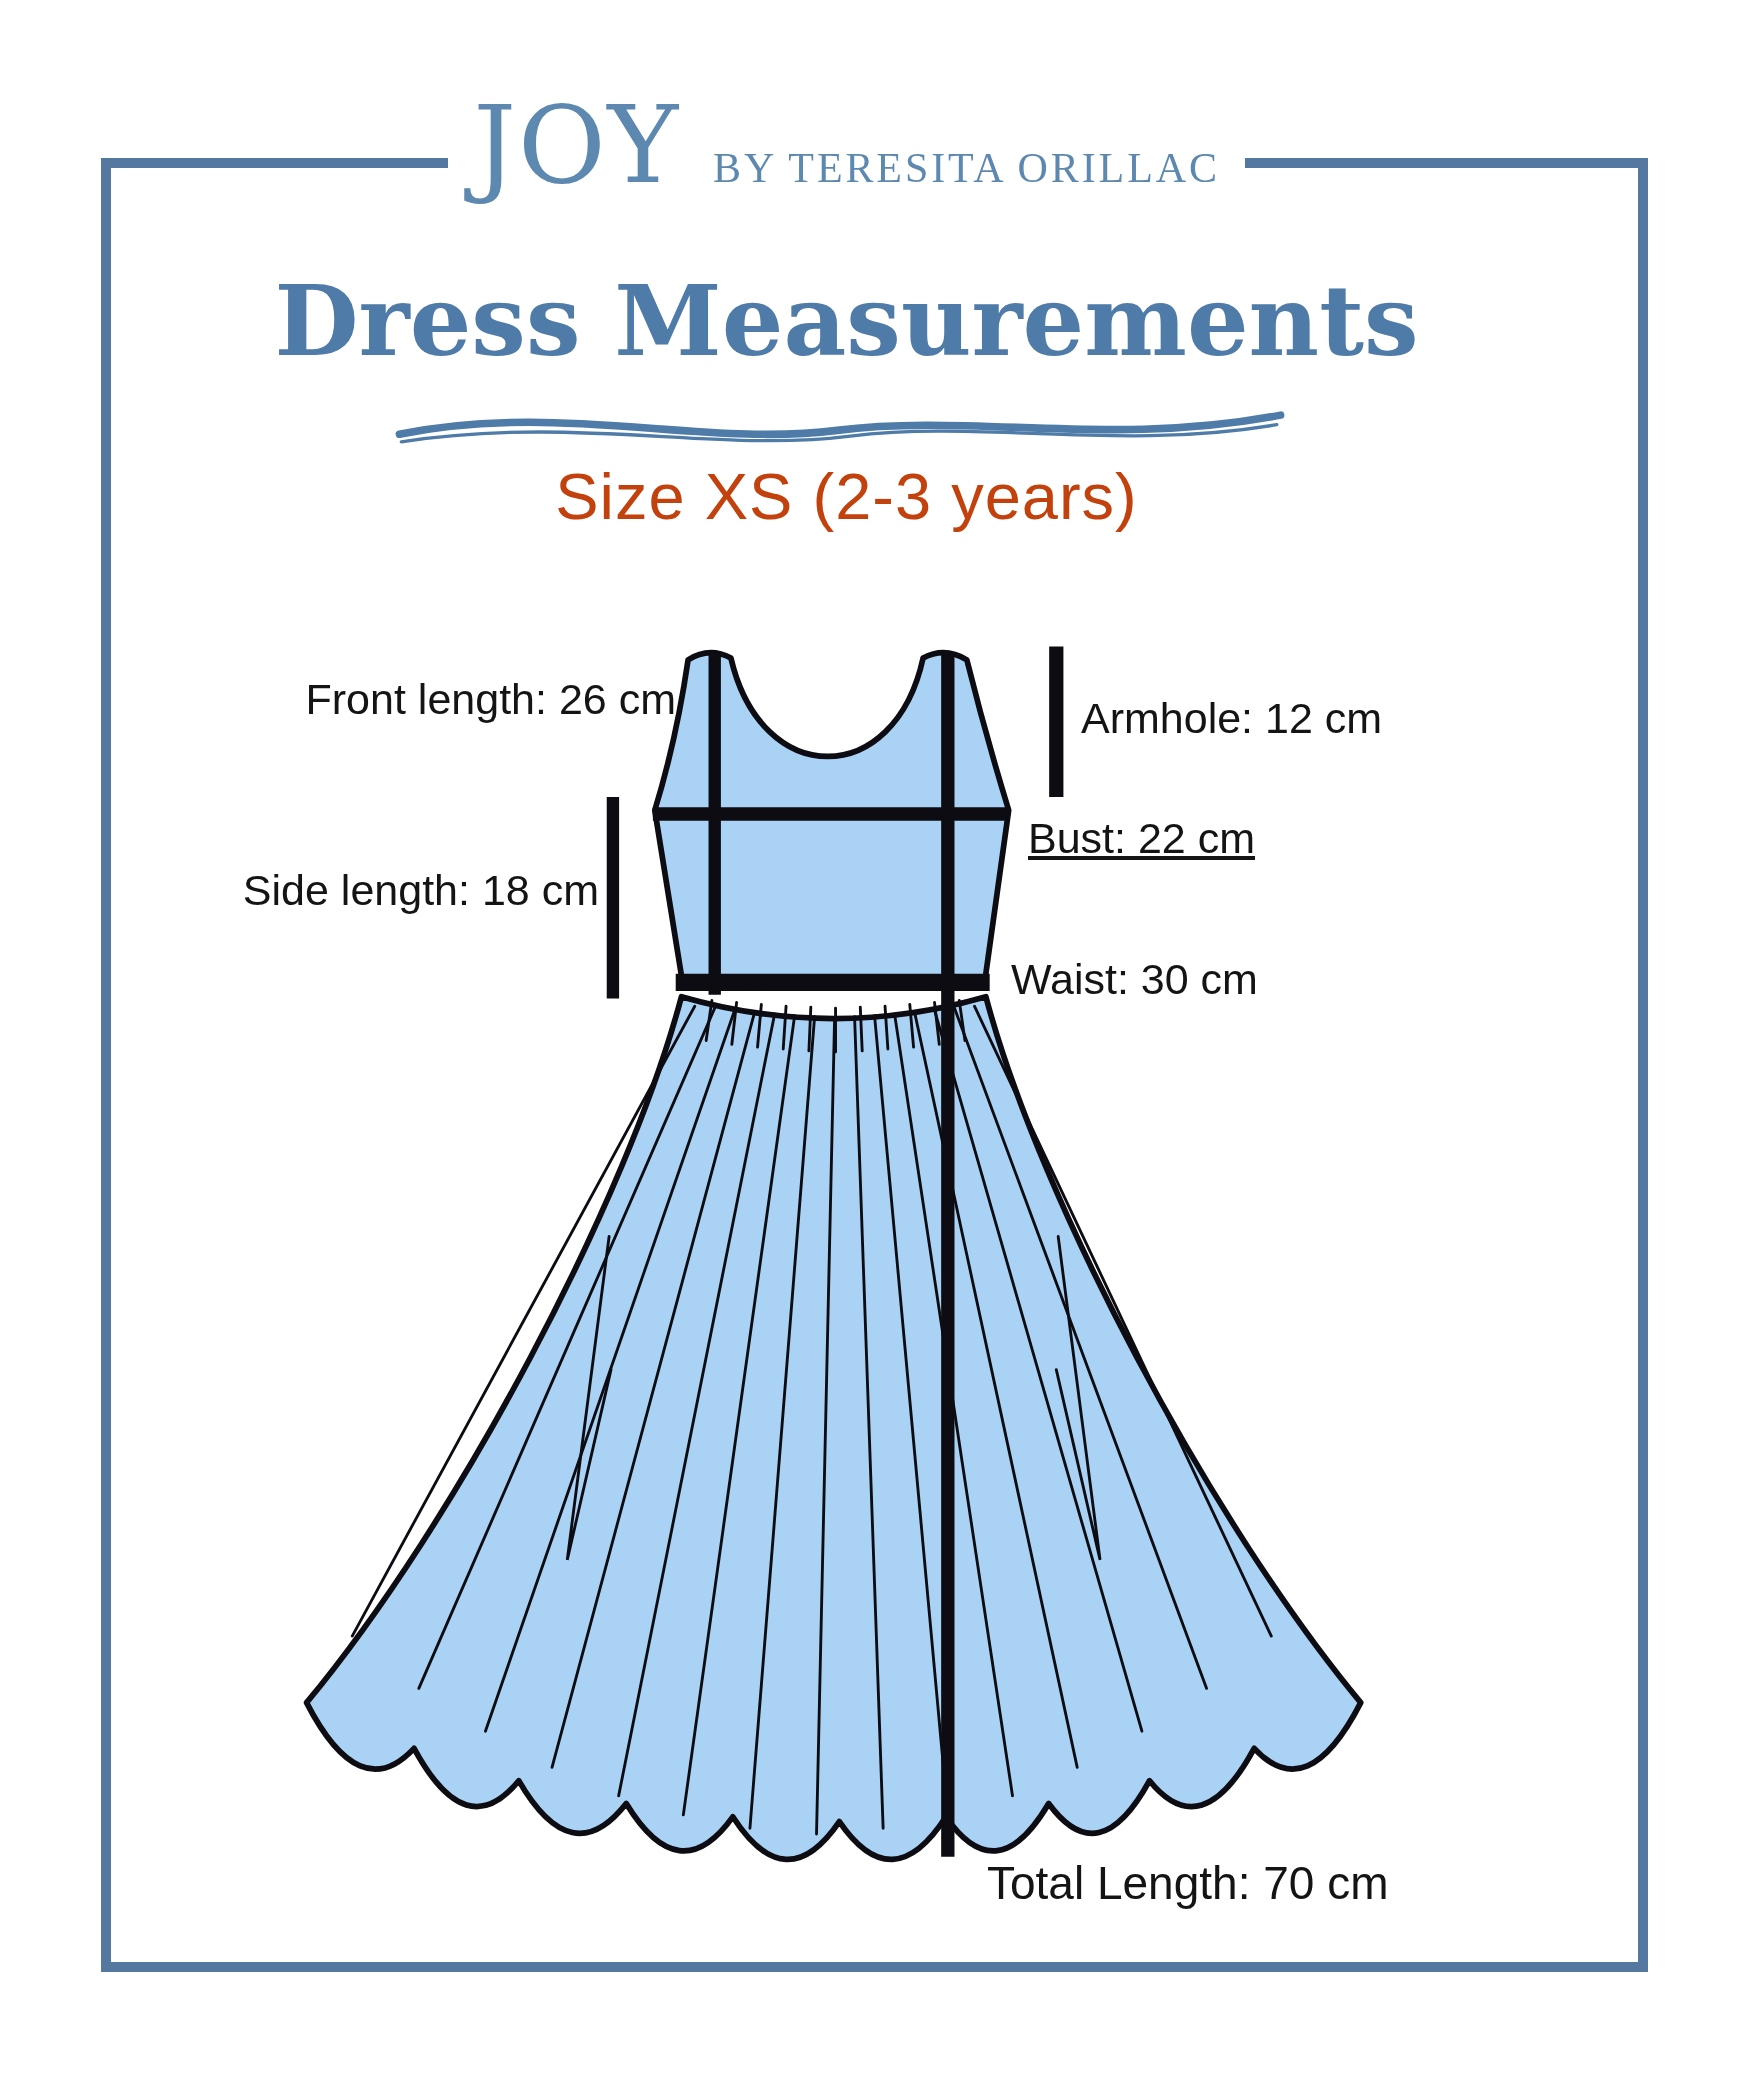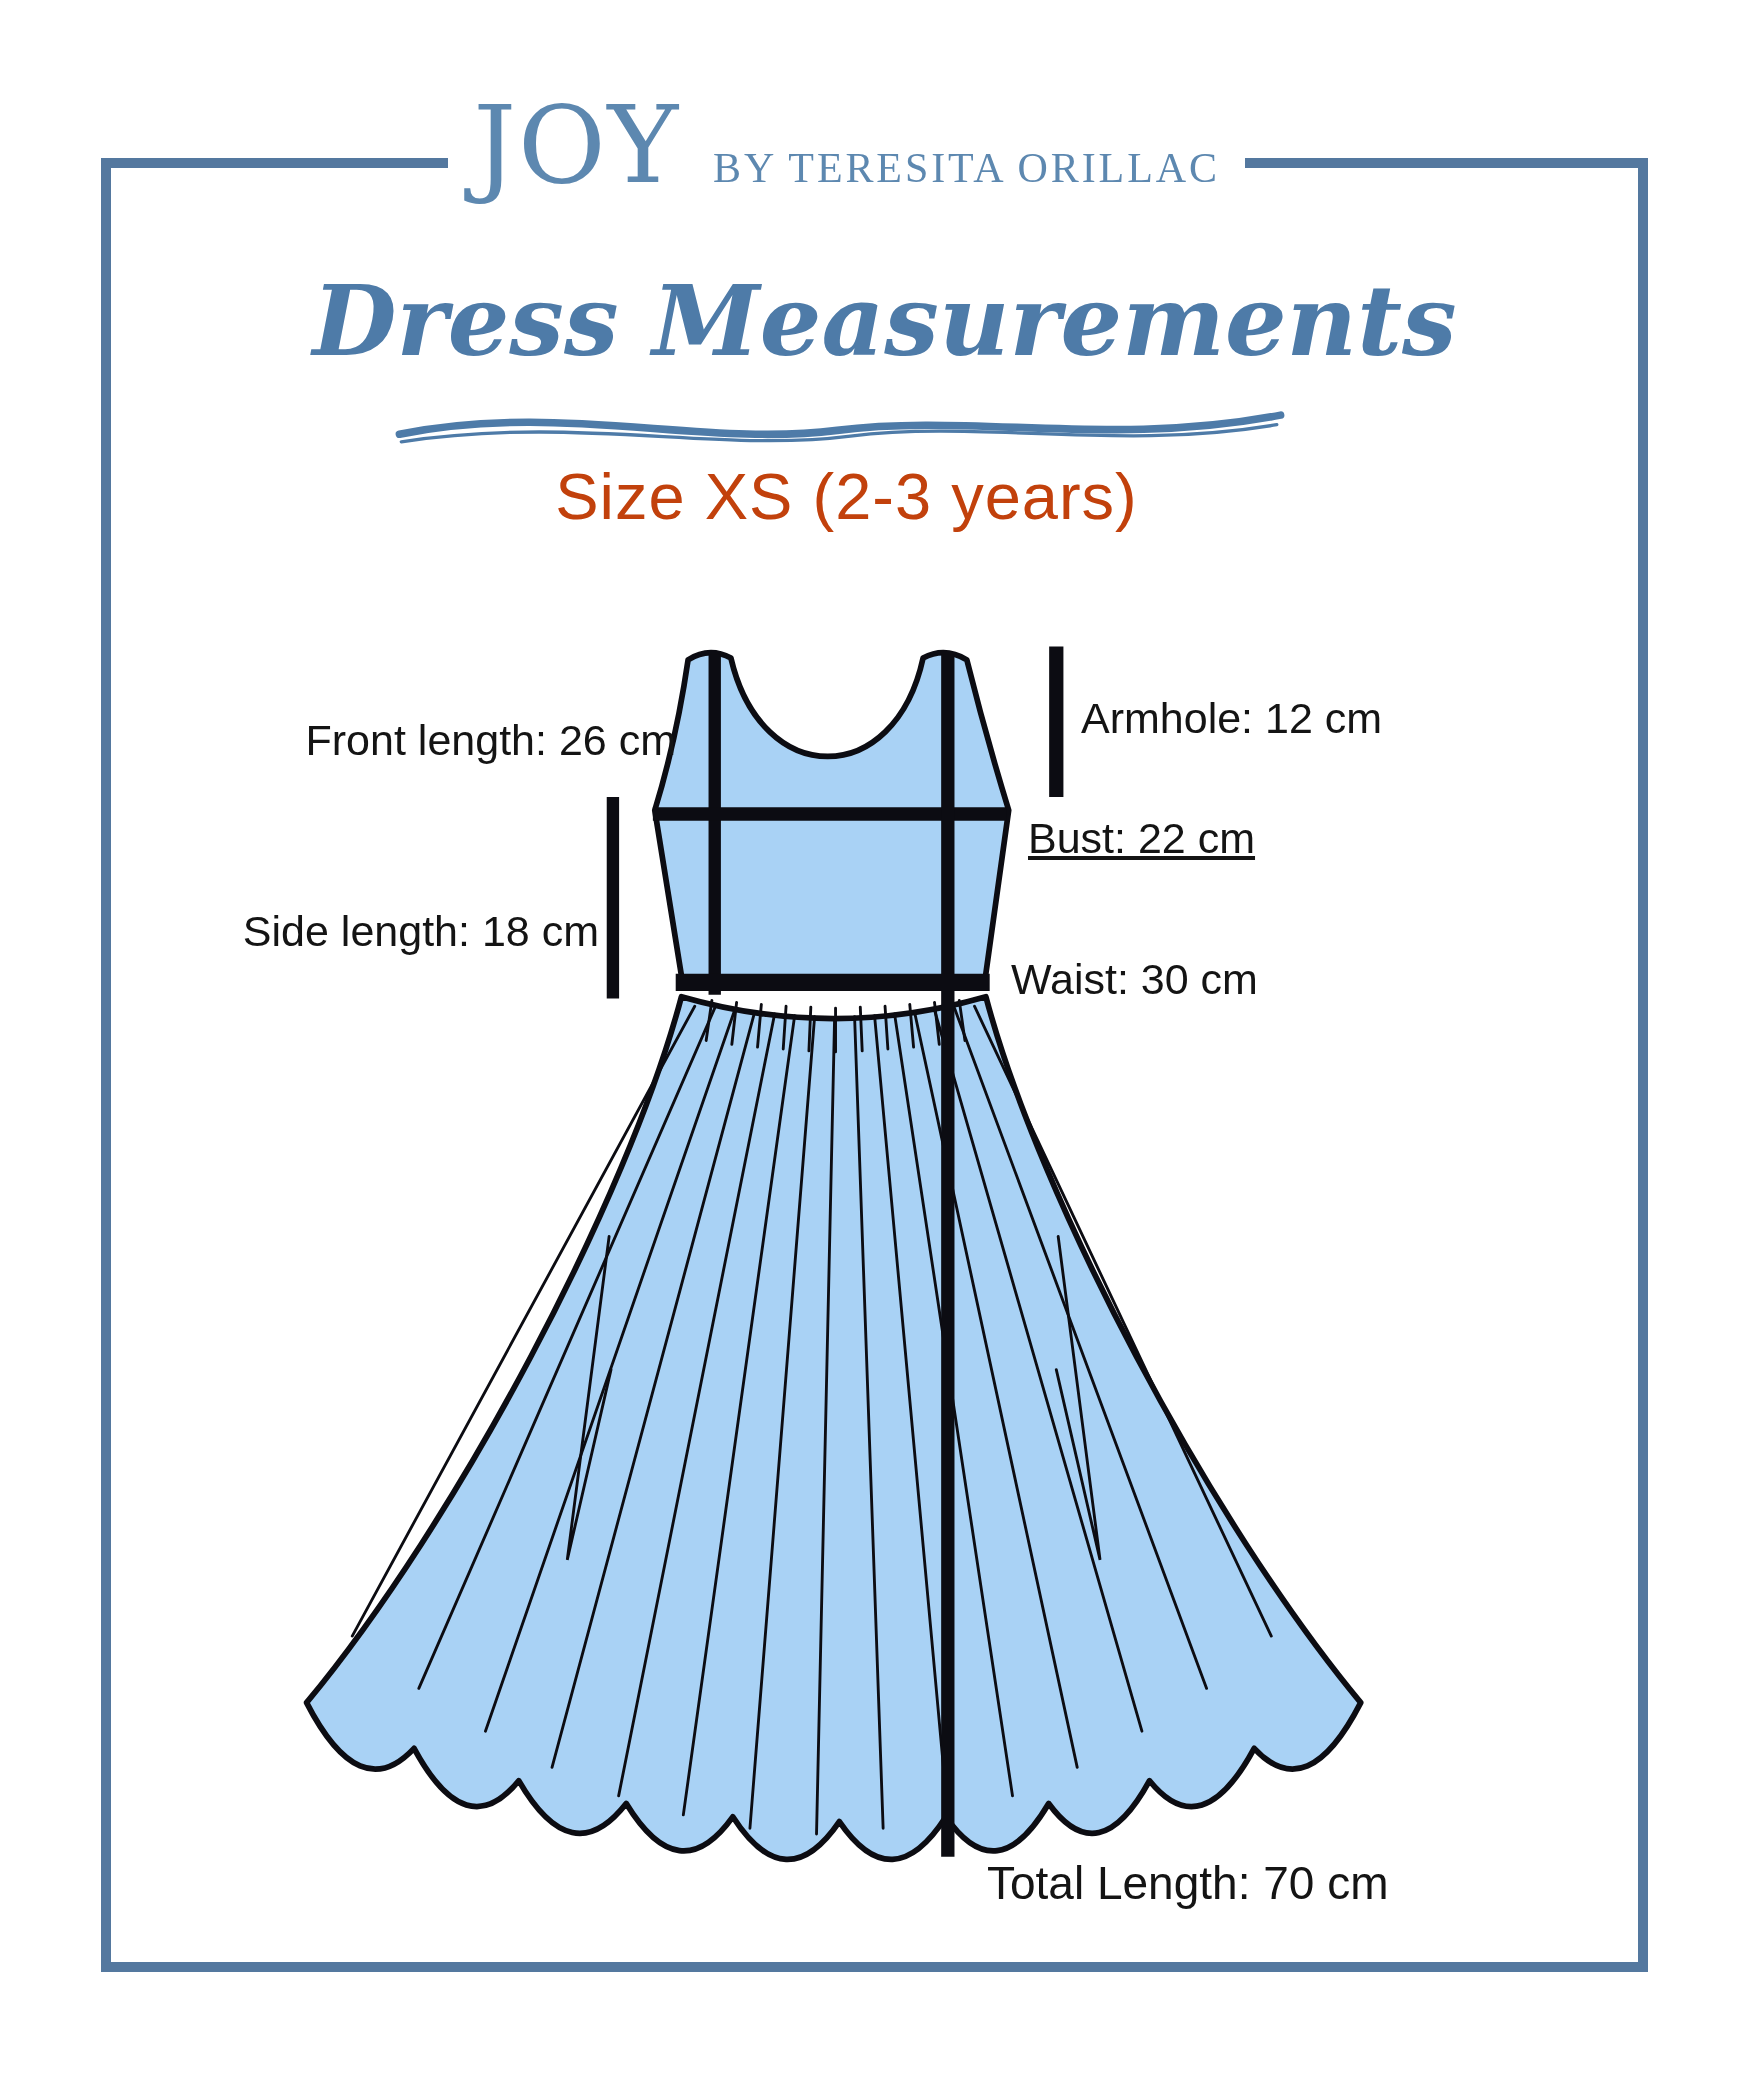--- a/index.html
+++ b/index.html
@@ -25,33 +25,33 @@
     font-family:"DejaVu Serif","Liberation Serif",serif;
     font-size:107px;line-height:143px;color:#5d88b0;letter-spacing:1.9px;
   }
   .brand-byline{
     font-family:"Liberation Serif",serif;
     font-size:42px;color:#5d88b0;letter-spacing:2.9px;white-space:nowrap;margin-left:18px;
   }
   .page-title{
     position:absolute;top:255px;left:0;width:1693px;text-align:center;
     font-family:"DejaVu Serif","Liberation Serif",serif;
-    font-style:italic;font-weight:bold;
-    font-size:97px;line-height:133px;color:#4e7ba8;margin-left:38px;
+    font-weight:bold;
+    font-size:97px;line-height:133px;color:#4e7ba8;
   }
   .flourish{position:absolute;left:388px;top:394px;}
   .subtitle{
     position:absolute;top:455px;left:0;width:1693px;text-align:center;
     font-size:65px;line-height:84px;color:#c2410c;letter-spacing:1px;
   }
   .dress-svg{position:absolute;left:219px;top:599px;}
   .mlabel{
     position:absolute;color:#141414;font-size:43px;line-height:53px;white-space:nowrap;text-align:right;
   }
-  .r{text-align:right;margin-top:41px;}
+  .r{text-align:right;}
   .lbl-front  {left:238px;top:673px;width:438px;}
   .lbl-armhole{left:1081px;top:692px;}
   .lbl-bust   {left:1028px;top:812px;text-decoration:underline;}
   .lbl-side   {left:200px;top:864px;width:399px;}
   .lbl-waist  {left:1011px;top:953px;}
   .lbl-total  {left:987px;top:1857px;font-size:46px;}
 </style>
 </head>
 <body>
 

